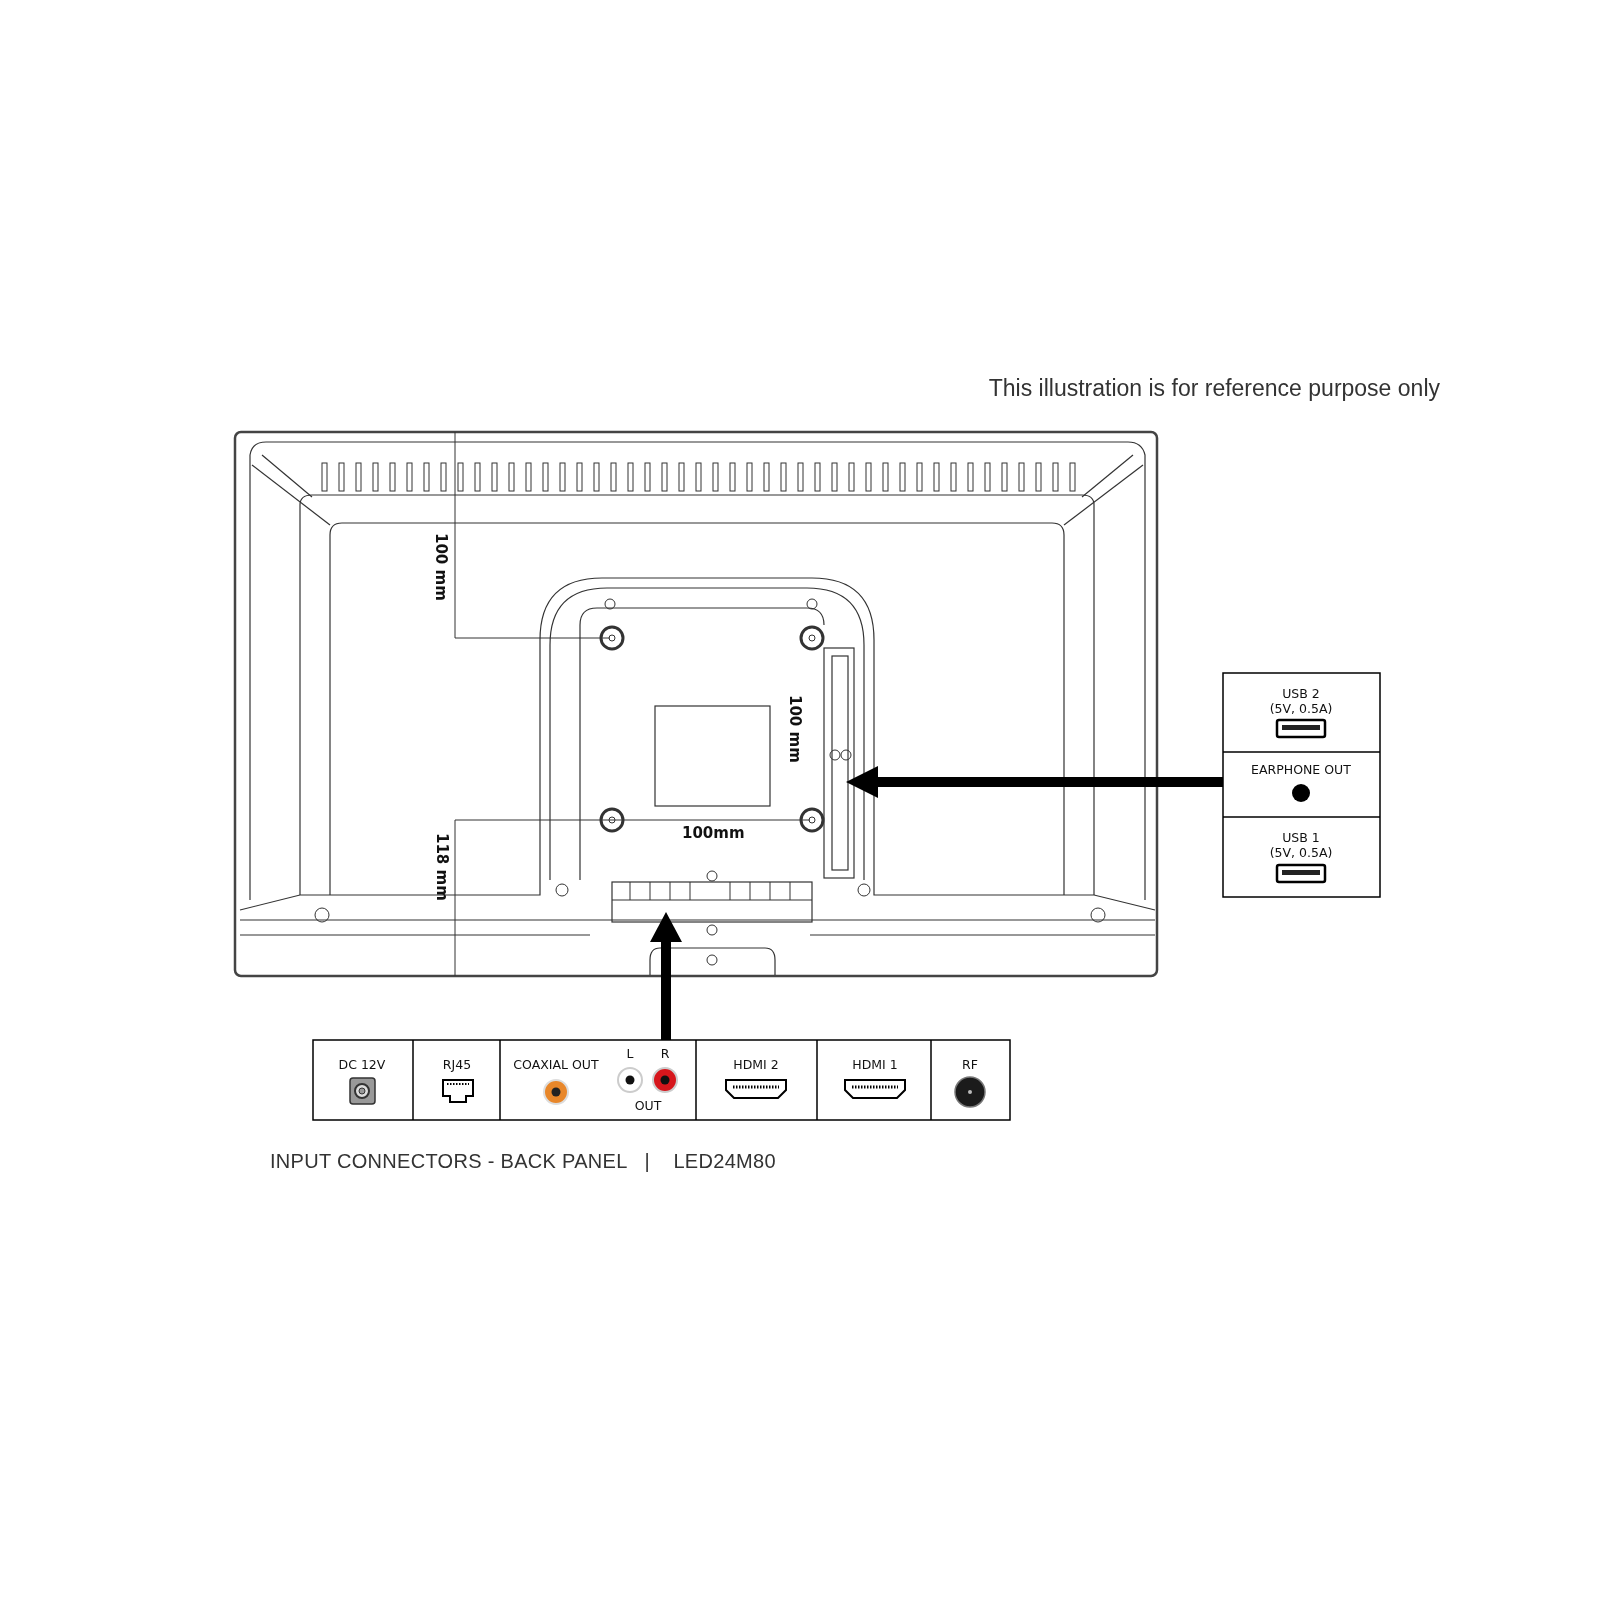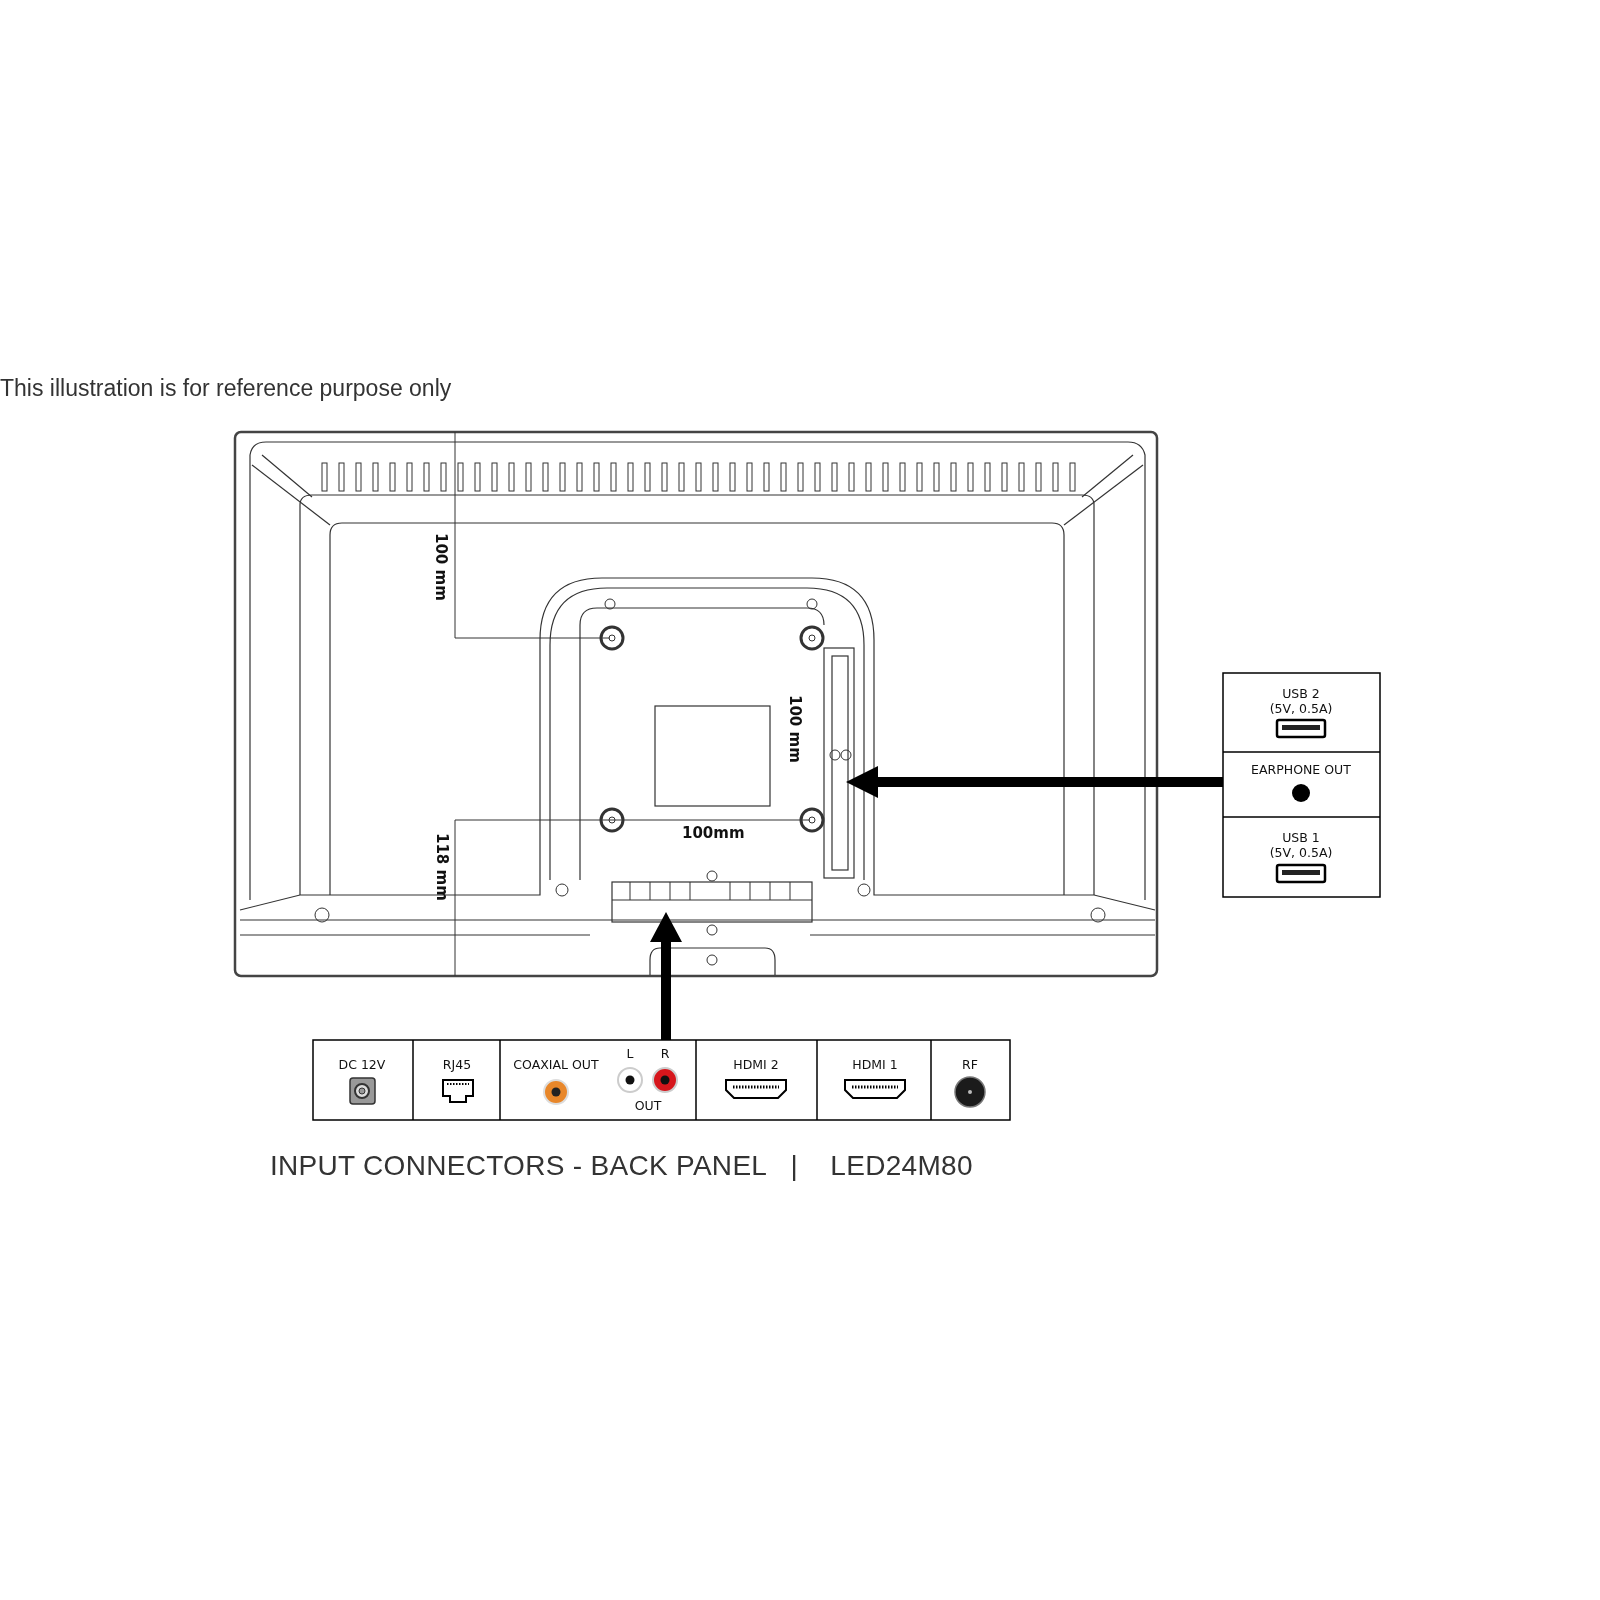--- a/index.html
+++ b/index.html
@@ -1,20 +1,20 @@
 <!DOCTYPE html>
 <html><head>
 <meta charset="utf-8">
 <style>
   html, body { margin: 0; padding: 0; background: #ffffff; }
   body { width: 1600px; height: 1600px; position: relative; overflow: hidden;
          font-family: "Liberation Sans", sans-serif; color: #222; }
   .abs { position: absolute; }
-  .ref-title { left: 0; width: 1440px; top: 375px; text-align: left; font-size: 23px; color: #333; }
-  .footer-caption { left: 270px; top: 1150px; font-size: 28px; color: #333; letter-spacing: 0.3px; white-space: pre; }
+  .ref-title { left: 0; width: 1440px; top: 375px; text-align: right; font-size: 23px; color: #333; }
+  .footer-caption { left: 270px; top: 1150px; font-size: 20px; color: #333; letter-spacing: 0.3px; white-space: pre; }
   svg.drawing { position: absolute; left: 0; top: 0; }
   .dim-label { font-family: "DejaVu Sans", sans-serif; font-weight: bold; font-size: 15px; fill: #111; }
   .port-label { font-family: "DejaVu Sans", sans-serif; font-size: 12.5px; fill: #111; }
 </style>
 </head>
 <body>
 
 <div class="abs ref-title">This illustration is for reference purpose only</div>
 
 <svg class="drawing" width="1600" height="1600" viewBox="0 0 1600 1600">

